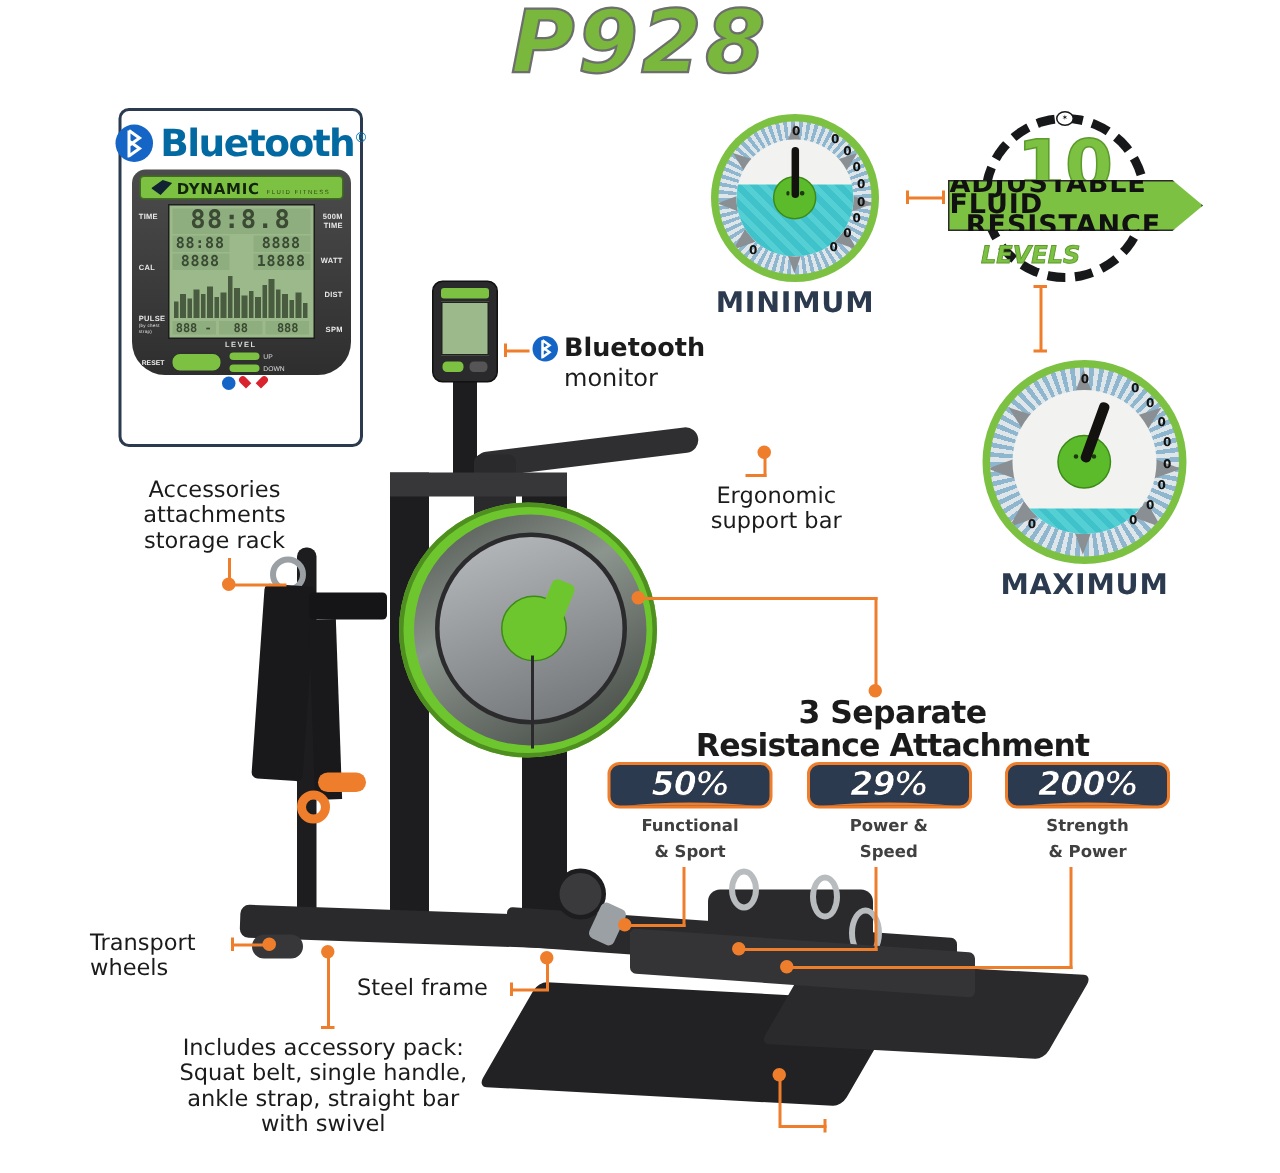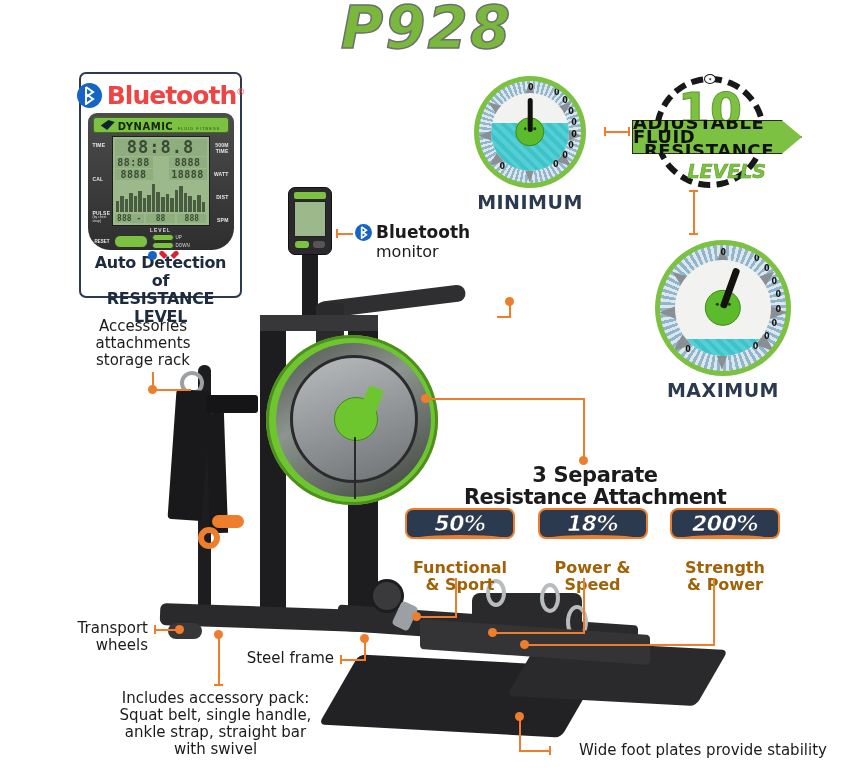--- a/index.html
+++ b/index.html
@@ -33,21 +33,21 @@
     left: 79px; top: 72px; width: 163px; height: 226px;
     border: 2px solid #2b3a4f; border-radius: 7px;
     background: #fff; padding: 5px 6px 4px;
   }
   .bt-head { display:flex; align-items:center; justify-content:center; gap:5px; height: 32px; }
   .bt-logo {
     width: 25px; height: 25px; border-radius: 50%;
     background: #1565c7; position: relative; flex: none;
   }
   .bt-logo svg { position:absolute; left:5px; top:3px; }
-  .bt-word { font-size: 25px; font-weight: bold; letter-spacing: -1px; color: #ef4444; font-family:"DejaVu Sans",sans-serif; }
+  .bt-word { font-size: 25px; font-weight: bold; letter-spacing: -1px; color: #0369a1; font-family:"DejaVu Sans",sans-serif; }
   .bt-reg { font-size: 9px; vertical-align: super; font-weight: normal; }
 
   .monitor-body {
     margin: 2px auto 0; width: 146px; height: 137px;
     background: linear-gradient(#4c4c4c,#2e2e2e);
     border-radius: 9px 9px 22px 22px; padding: 4px 5px 3px;
     position: relative;
   }
   .brand-strip {
     height: 16px; background: #7cc142; border-radius: 3px;
@@ -153,22 +153,22 @@
   .dash-circle {
     position:absolute; left: 22px; top: 2px; width: 112px; height: 112px;
     border-radius:50%; border: 6px dashed #17181a;
   }
   .levels-num {
     position:absolute; left: 22px; top: 12px; width: 112px; text-align:center;
     font-size: 46px; font-weight: bold; color:#7cc142; line-height: 48px;
     font-family:"DejaVu Sans",sans-serif; -webkit-text-stroke:1px #5d9a2c;
   }
   .levels-word {
-    position:absolute; left: 22px; top: 86px; width: 112px; text-align:right;
-    font-size: 19px; font-weight: bold; font-style: italic; color:#7cc142;
+    position:absolute; left: 22px; top: 86px; width: 112px; text-align:left;
+    font-size: 16px; font-weight: bold; font-style: italic; color:#7cc142;
     font-family:"DejaVu Sans",sans-serif; -webkit-text-stroke:.6px #5d9a2c;
   }
   .banner {
     position:absolute; left: 0px; top: 46px; width: 170px; height: 34px;
     background:#7cc142; border:1.5px solid #2b2b2b;
     clip-path: polygon(0 0, 88% 0, 100% 50%, 88% 100%, 0 100%);
     display:flex; flex-direction:column; align-items:center; justify-content:center;
     padding-right: 16px;
   }
   .banner b {
@@ -198,31 +198,31 @@
   .opt-badge .pct {
     font-size: 22px; font-weight:bold; font-style:italic; color:#fff;
     font-family:"DejaVu Sans",sans-serif; letter-spacing:-.5px; z-index:2;
     -webkit-text-stroke:.5px #20293a;
   }
   .opt-badge .swoosh {
     position:absolute; left:-8%; bottom:-14px; width:116%; height:16px;
     background:#ef7e2c; border-radius:50%;
   }
   .opt-cap {
-    margin-top: 20px; font-size: 16px; font-weight:bold; color:#a16207;
+    margin-top: 3px; font-size: 11px; font-weight:bold; color:#404040;
     line-height: 17px; font-family:"DejaVu Sans",sans-serif;
   }
 
   
   .callout {
     font-size: 15px; line-height: 17px; color:#1b1b1b; font-weight: 500;
     font-family:"DejaVu Sans",sans-serif;
   }
   .callout.c { text-align:center; }
-  .callout.r { text-align:right; }
+  .callout.r { }
 
   
   .ln-h { position:absolute; height:2px; background:#ef7e2c; }
   .ln-v { position:absolute; width:2px; background:#ef7e2c; }
   .dot { position:absolute; width:9px; height:9px; border-radius:50%; background:#ef7e2c; }
   .cap-v { position:absolute; width:2px; height:9px; background:#ef7e2c; }
   .cap-h { position:absolute; width:9px; height:2px; background:#ef7e2c; }
 
   
   #machine { left: 120px; top: 175px; width: 620px; height: 560px; }
@@ -327,24 +327,20 @@
             </span>
         </span>
       </div>
 
       <div class="icon-row">
         <span class="mini-bt"></span>
         <span class="mini-heart"></span>
       </div>
     </div>
 
-    <div class="card-cap">
-      <div class="l1">Auto Detection of</div>
-      <div class="l2">RESISTANCE LEVEL</div>
-    </div>
   </div>
 
   <div class="abs gauge-wrap" id="gauge-min-wrap">
     <div class="gauge" id="gauge-min">
       <div class="gauge-inner">
         <div class="vane" style="left:44%;top:1%"></div>
         <div class="vane" style="left:10%;top:18%;transform:rotate(-52deg)"></div>
         <div class="vane" style="left:1%;top:46%;transform:rotate(-90deg)"></div>
         <div class="vane" style="left:10%;top:72%;transform:rotate(-130deg)"></div>
         <div class="vane" style="left:44%;top:84%;transform:rotate(180deg)"></div>
@@ -478,20 +474,24 @@
             <path d="M4 1 L11 6 L4 11 L4 1 M4 8 L11 13 L4 18 L4 8" fill="none" stroke="#fff" stroke-width="2.5"></path>
           </svg>
       </span>
       <span style="font-size:17px;font-weight:bold;font-family:'DejaVu Sans',sans-serif">Bluetooth</span>
     </div>
     <div style="font-size:16px;margin-left:21px;font-family:'DejaVu Sans',sans-serif">monitor</div>
   </div>
   <div class="ln-h abs" style="left:336px;top:233px;width:17px"></div>
   <div class="cap-v abs" style="left:336px;top:229px"></div>
 
+  <div class="abs callout c" style="left:455px;top:322px;width:125px">
+    <div>Ergonomic</div>
+    <div>support bar</div>
+  </div>
   <div class="dot abs" style="left:505px;top:297px"></div>
   <div class="ln-v abs" style="left:509px;top:303px;height:15px"></div>
   <div class="ln-h abs" style="left:497px;top:316px;width:14px"></div>
 
   <div class="abs callout c" style="left:78px;top:318px;width:130px">
     <div>Accessories</div>
     <div>attachments</div>
     <div>storage rack</div>
   </div>
   <div class="ln-v abs" style="left:152px;top:372px;height:16px"></div>
@@ -541,21 +541,21 @@
         <span class="pct">50%</span>
       </div>
       <div class="opt-cap">
         <div>Functional</div>
         <div>&amp; Sport</div>
       </div>
     </div>
     <div class="opt">
       <div class="opt-badge">
         <span class="swoosh"></span>
-        <span class="pct">18%</span>
+        <span class="pct">29%</span>
       </div>
       <div class="opt-cap">
         <div>Power &amp;</div>
         <div>Speed</div>
       </div>
     </div>
     <div class="opt">
       <div class="opt-badge">
         <span class="swoosh"></span>
         <span class="pct">200%</span>
@@ -573,20 +573,19 @@
 
   <div class="ln-v abs" style="left:583px;top:578px;height:56px"></div>
   <div class="ln-h abs" style="left:496px;top:632px;width:89px"></div>
   <div class="dot abs" style="left:488px;top:628px"></div>
 
   <div class="ln-v abs" style="left:713px;top:578px;height:68px"></div>
   <div class="ln-h abs" style="left:528px;top:644px;width:187px"></div>
   <div class="dot abs" style="left:520px;top:640px"></div>
 
   <div class="abs callout" style="left:558px;top:742px;width:290px;text-align:center">
-    <div>Wide foot plates provide stability</div>
   </div>
   <div class="dot abs" style="left:515px;top:712px"></div>
   <div class="ln-v abs" style="left:519px;top:718px;height:32px"></div>
   <div class="ln-h abs" style="left:519px;top:750px;width:32px"></div>
   <div class="cap-v abs" style="left:549px;top:746px"></div>
 
 </div>
 
 </body></html>

